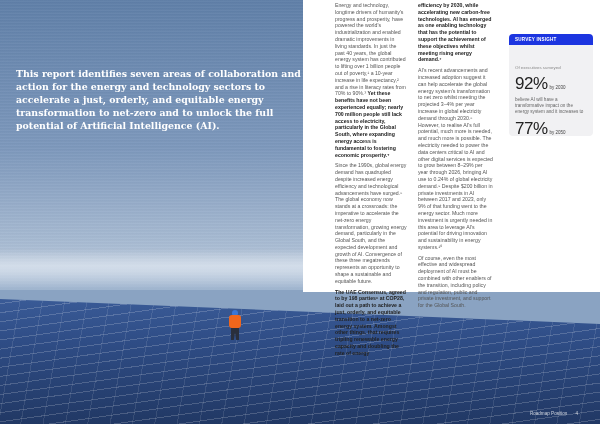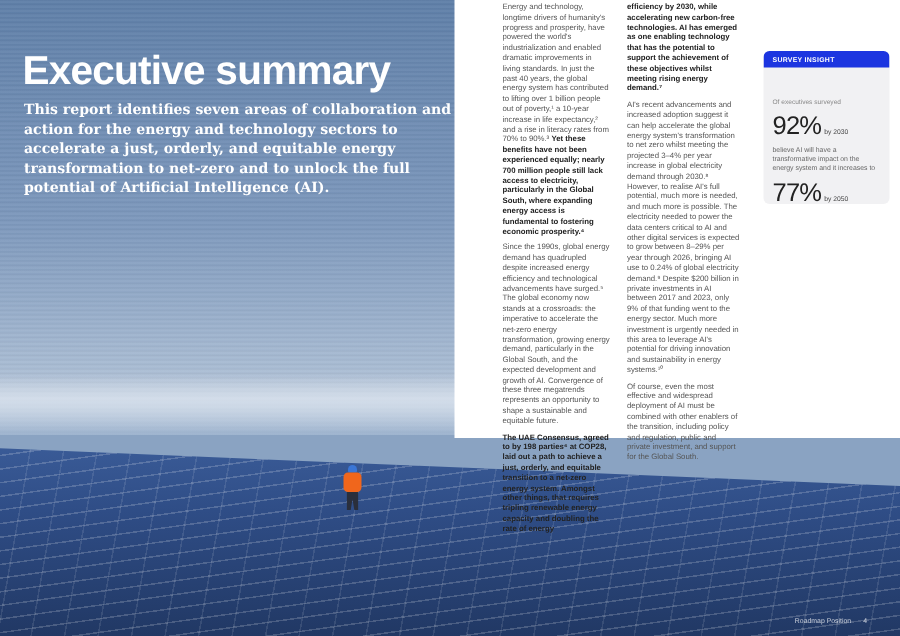--- a/index.html
+++ b/index.html
@@ -47,21 +47,20 @@
 <div class="page">
   <div class="sky-texture"></div>
   <div class="horizon"></div>
   <div class="panels"></div>
   <div class="worker">
     <div class="head"></div>
     <div class="body"></div>
     <div class="legs"></div>
   </div>
 
-  <h1 class="title">Executive summary</h1>
   <p class="intro">This report identifies seven areas of collaboration and action for the energy and technology sectors to accelerate a just, orderly, and equitable energy transformation to net-zero and to unlock the full potential of Artificial Intelligence (AI).</p>
 
   <div class="content">
     <div class="col col1">
       <p><span>Energy and technology, longtime drivers of humanity's progress and prosperity, have powered the world's industrialization and enabled dramatic improvements in living standards. In just the past 40 years, the global energy system has contributed to lifting over 1 billion people out of poverty,¹ a 10-year increase in life expectancy,² and a rise in literacy rates from 70% to 90%.³</span> <b>Yet these benefits have not been experienced equally; nearly 700 million people still lack access to electricity, particularly in the Global South, where expanding energy access is fundamental to fostering economic prosperity.⁴</b></p>
       <p>Since the 1990s, global energy demand has quadrupled despite increased energy efficiency and technological advancements have surged.⁵ The global economy now stands at a crossroads: the imperative to accelerate the net-zero energy transformation, growing energy demand, particularly in the Global South, and the expected development and growth of AI. Convergence of these three megatrends represents an opportunity to shape a sustainable and equitable future.</p>
       <p><b>The UAE Consensus, agreed to by 198 parties⁶ at COP28, laid out a path to achieve a just, orderly, and equitable transition to a net-zero energy system. Amongst other things, that requires tripling renewable energy capacity and doubling the rate of energy</b></p>
     </div>
     <div class="col col2">
       <p><b>efficiency by 2030, while accelerating new carbon-free technologies. AI has emerged as one enabling technology that has the potential to support the achievement of these objectives whilst meeting rising energy demand.⁷</b></p>

